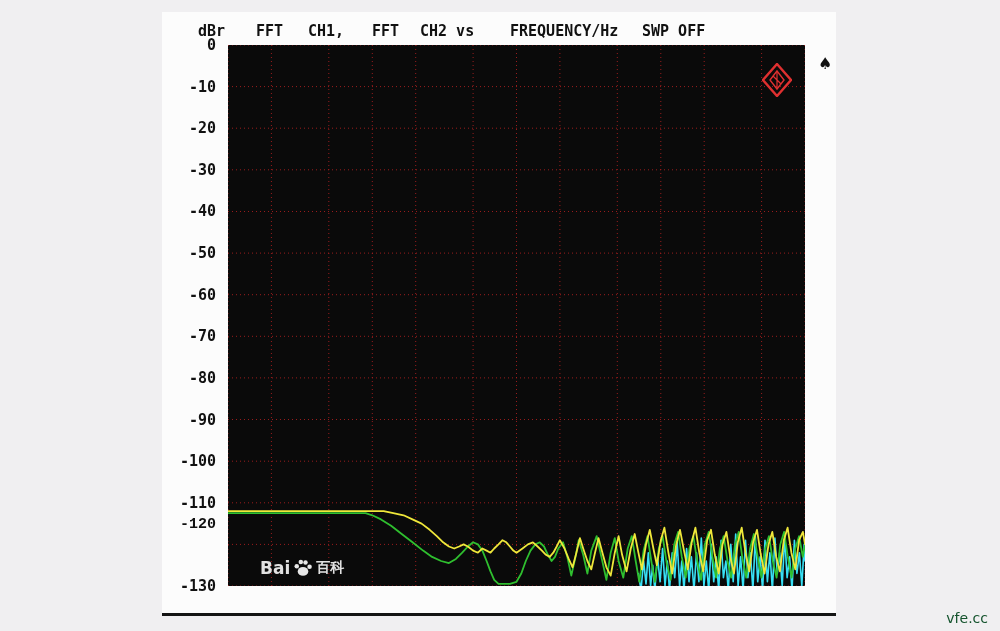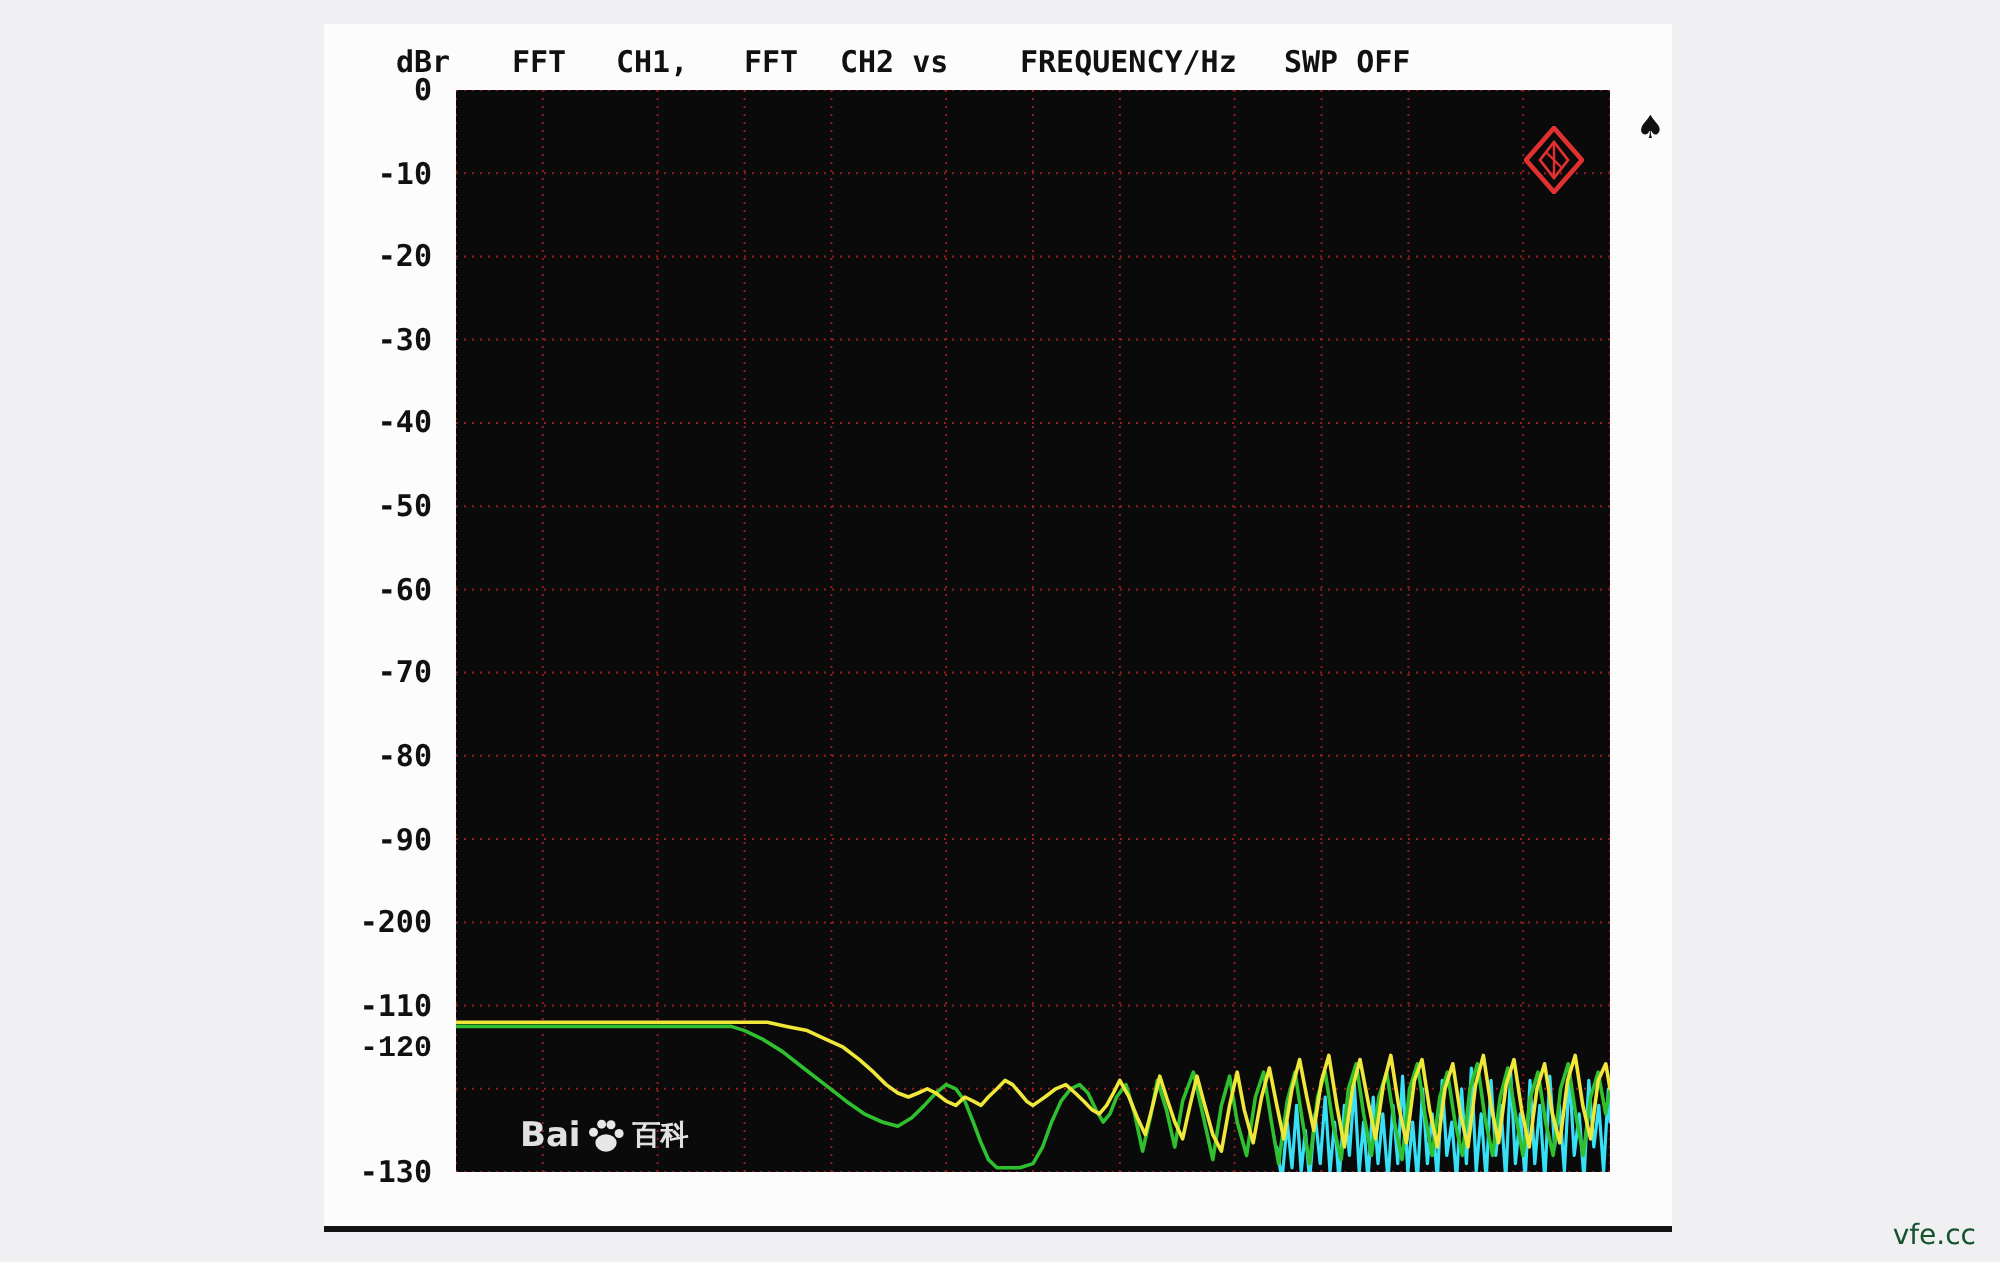--- a/index.html
+++ b/index.html
@@ -51,21 +51,21 @@
         <span class="ytick" style="top: -9px;">0</span>
         <span class="ytick" style="top: 32.6154px;">-10</span>
         <span class="ytick" style="top: 74.2308px; text-align: right;">-20</span>
         <span class="ytick" style="top: 115.846px;">-30</span>
         <span class="ytick" style="top: 157.462px;">-40</span>
         <span class="ytick" style="top: 199.077px;">-50</span>
         <span class="ytick" style="top: 240.692px;">-60</span>
         <span class="ytick" style="top: 282.308px;">-70</span>
         <span class="ytick" style="top: 323.923px;">-80</span>
         <span class="ytick" style="top: 365.538px;">-90</span>
-        <span class="ytick" style="top: 407.154px;">-200</span>
+        <span class="ytick" style="top: 407.154px;">-100</span>
         <span class="ytick" style="top: 448.769px;">-110</span>
         <span class="ytick" style="top: 471px; font-family: Liberation Mono, monospace;">-120</span>
         <span class="ytick" style="top: 532px;">-130</span>
       </div>
 
     <div class="plot">
       <svg class="main" id="plot-svg" width="577" height="541" viewBox="0 0 577 541">
           <line x1="0" x2="577" y1="0.0" y2="0.0" class="grid"></line>
           <line x1="0" x2="577" y1="41.6" y2="41.6" class="grid"></line>
           <line x1="0" x2="577" y1="83.2" y2="83.2" class="grid"></line>

